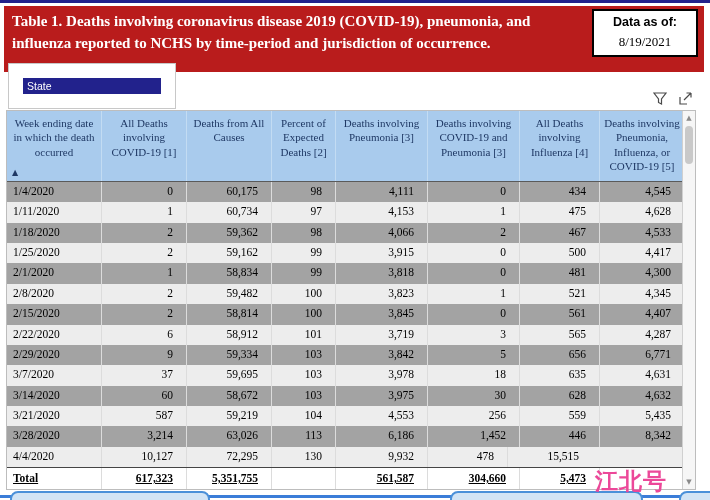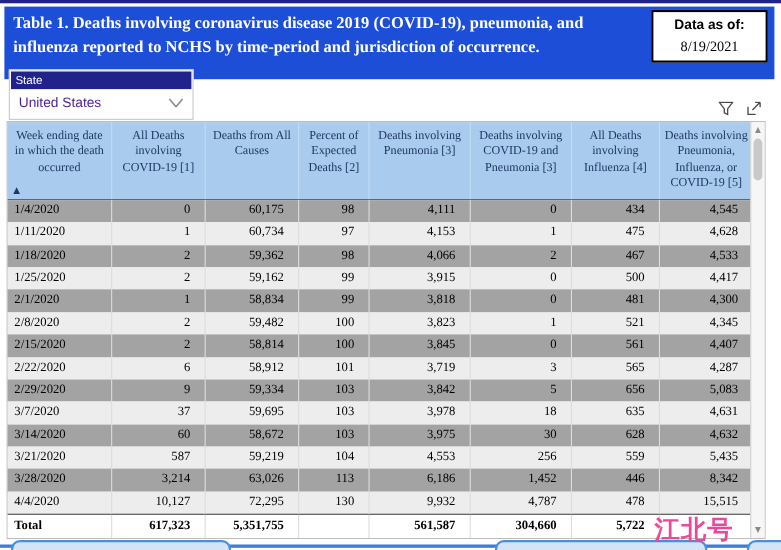--- a/index.html
+++ b/index.html
@@ -5,33 +5,33 @@
   * { margin:0; padding:0; box-sizing:border-box; }
   html,body { width:710px; height:500px; background:#fff; overflow:hidden; }
   .page { position:relative; width:710px; height:500px; background:#fff;
           font-family:"Liberation Sans", sans-serif; }
 
   
   .top-line { position:absolute; left:0; top:0; width:710px; height:3px; background:#22228c; }
 
   
   .title-bar { position:absolute; left:4px; top:6px; width:700px; height:66px;
-               background:#1d4ed8; }
+               background:#b91c1c; }
   .title-text { position:absolute; left:8px; top:5px; width:578px;
                 color:#ffffff; font-family:"Liberation Serif", serif;
                 font-weight:bold; font-size:15px; line-height:1.45; }
   .data-box { position:absolute; right:6px; top:3px; width:106px; height:48px;
               background:#ffffff; border:2px solid #000; text-align:center; padding-top:4px; }
   .data-box .lbl { font-size:12.5px; font-weight:bold; color:#000; }
   .data-box .val { font-family:"Liberation Serif", serif; font-size:13px; color:#000; margin-top:5px; }
 
   
   .slicer { position:absolute; left:8px; top:63px; width:168px; height:46px;
             background:#fff; border:1px solid #c8c8c8; }
-  .slicer-band { margin:1px; height:16px; background:#22228c; display:flex; align-items:center; }
+  .slicer-band { margin:14px; height:16px; background:#22228c; display:flex; align-items:center; }
   .slicer-band span { color:#fff; font-size:10.5px; padding-left:4px; }
   .slicer-value { display:flex; align-items:center; justify-content:space-between;
                   padding:4px 8px 0 8px; cursor:pointer; }
   .slicer-value .txt { color:#4c1d95; font-size:12.5px; }
   .chev { width:14px; height:9px; }
 
   
   .vh-icons { position:absolute; right:18px; top:92px; display:flex; gap:12px; }
   .vh-icons svg { display:block; }
 
@@ -48,21 +48,21 @@
   .sort { position:absolute; left:5px; bottom:3px; font-size:8px; color:#1f3864;
           font-family:"DejaVu Sans", sans-serif; }
   .trow { display:flex; height:20.36px; background:#a3a3a3; }
   .trow.alt { background:#ededed; }
   .cell { font-size:11.5px; color:#000; text-align:right; padding:3px 13px 0 4px;
           border-right:1px solid #dcdcdc; overflow:hidden; white-space:nowrap; }
   .cell:last-child { border-right:none; }
   .cell.left { text-align:left; padding-left:6px; }
   .t-total { display:flex; height:22px; background:#fff; border-top:1px solid #444;
              font-weight:bold; }
-  .t-total .cell { padding-top:4px; }
+  .t-total .cell { padding-top:4px;text-decoration:underline; }
   .c0{width:95px;} .c1{width:85px;} .c2{width:85px;} .c3{width:64px;}
   .c4{width:92px;} .c5{width:92px;} .c6{width:80px;} .c7{width:84px;}
 
   
   .scrollbar { position:absolute; top:0; right:0; width:13px; height:100%;
                background:#f6f6f6; border-left:1px solid #d0d0d0; }
   .sb-arrow { position:absolute; left:0; width:12px; text-align:center; font-size:7px;
               color:#8a8a8a; font-family:"DejaVu Sans", sans-serif; cursor:pointer; }
   .sb-up { top:3px; } .sb-down { bottom:3px; }
   .sb-thumb { position:absolute; left:2px; top:15px; width:8px; height:38px;
@@ -228,21 +228,21 @@
             <div class="cell c7">4,287</div>
           </div>
           <div class="trow">
             <div class="cell c0 left">2/29/2020</div>
             <div class="cell c1">9</div>
             <div class="cell c2">59,334</div>
             <div class="cell c3">103</div>
             <div class="cell c4">3,842</div>
             <div class="cell c5">5</div>
             <div class="cell c6">656</div>
-            <div class="cell c7">5,083</div>
+            <div class="cell c7">6,771</div>
           </div>
           <div class="trow alt">
             <div class="cell c0 left">3/7/2020</div>
             <div class="cell c1">37</div>
             <div class="cell c2">59,695</div>
             <div class="cell c3">103</div>
             <div class="cell c4">3,978</div>
             <div class="cell c5">18</div>
             <div class="cell c6">635</div>
             <div class="cell c7">4,631</div>
@@ -276,33 +276,32 @@
             <div class="cell c5">1,452</div>
             <div class="cell c6">446</div>
             <div class="cell c7">8,342</div>
           </div>
           <div class="trow alt">
             <div class="cell c0 left">4/4/2020</div>
             <div class="cell c1">10,127</div>
             <div class="cell c2">72,295</div>
             <div class="cell c3">130</div>
             <div class="cell c4">9,932</div>
-            <div class="cell c5">4,787</div>
             <div class="cell c6">478</div>
             <div class="cell c7">15,515</div>
           </div>
         </div>
       <div class="t-total">
           <div class="cell c0 left">Total</div>
           <div class="cell c1">617,323</div>
           <div class="cell c2">5,351,755</div>
           <div class="cell c3"></div>
           <div class="cell c4">561,587</div>
           <div class="cell c5">304,660</div>
-          <div class="cell c6">5,722</div>
+          <div class="cell c6">5,473</div>
           <div class="cell c7"></div>
         </div>
     </div>
     <div class="scrollbar">
       <div class="sb-arrow sb-up">▲</div>
       <div class="sb-thumb"></div>
       <div class="sb-arrow sb-down">▼</div>
     </div>
   </div>
 

